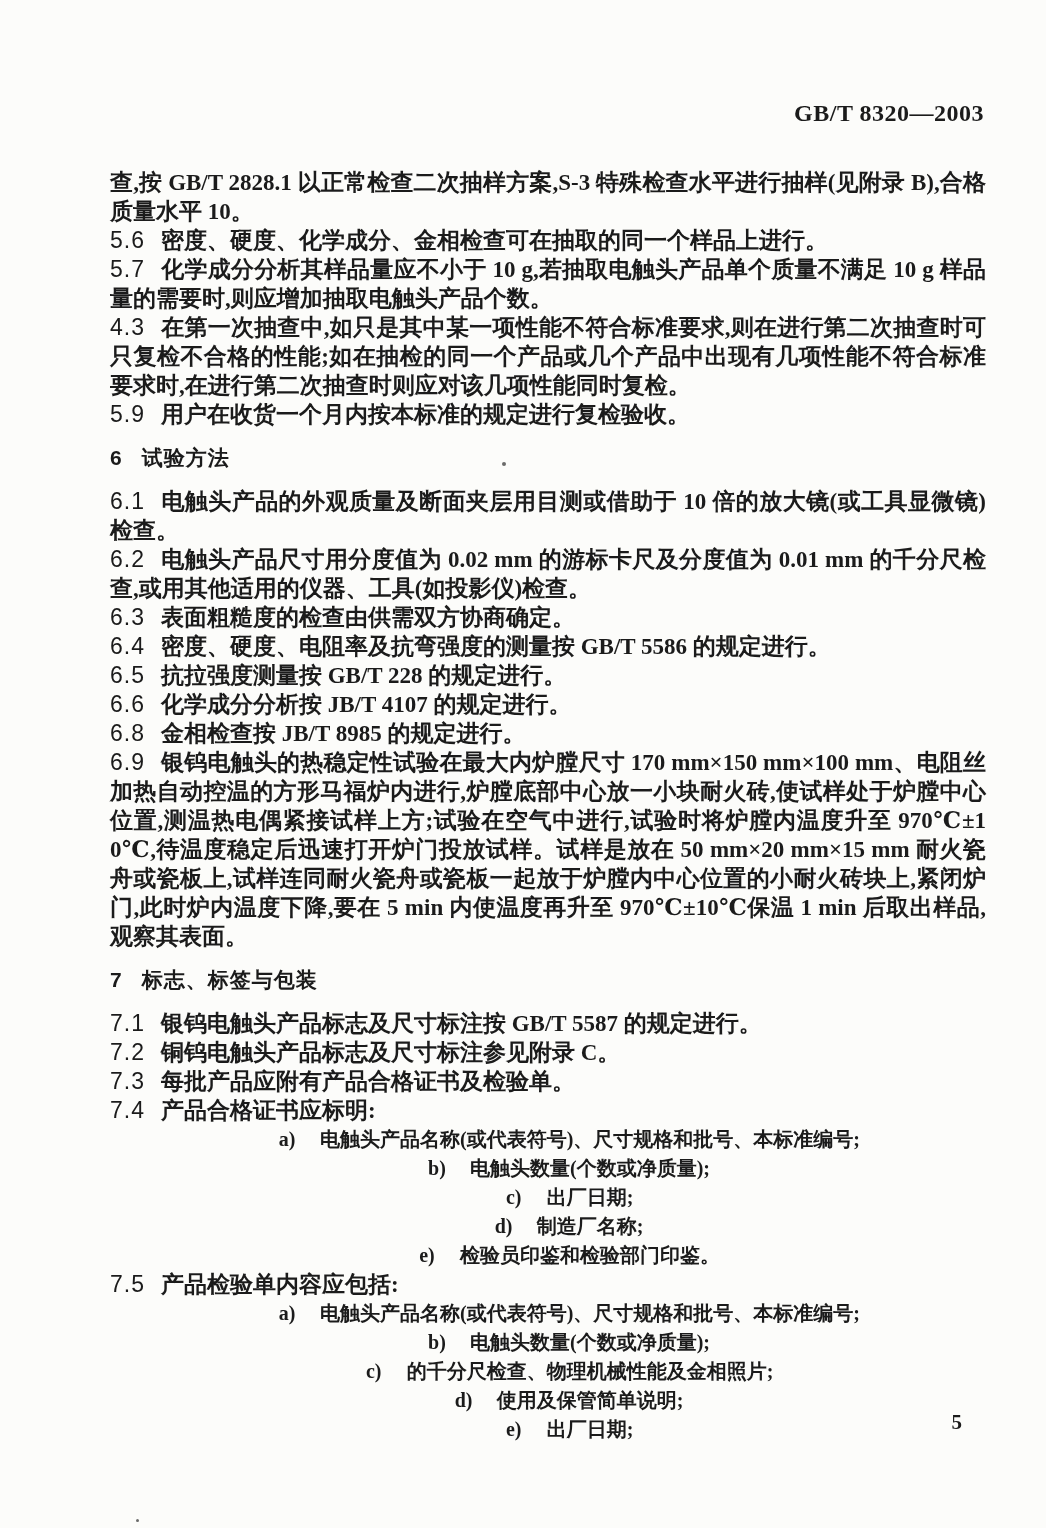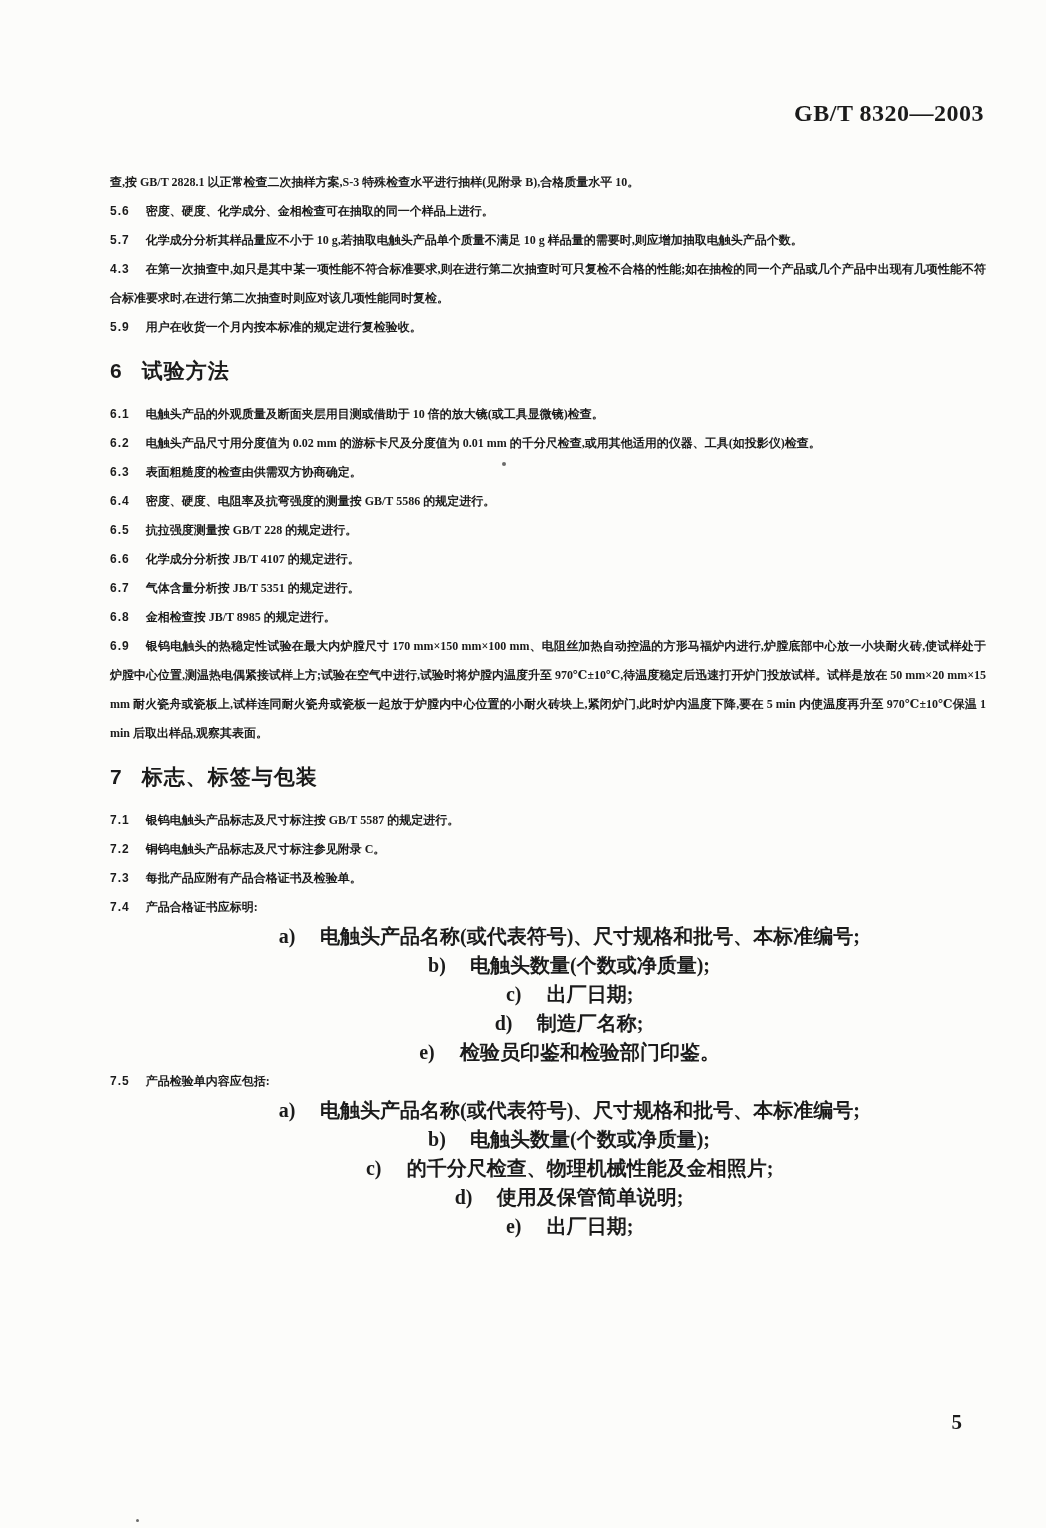--- a/index.html
+++ b/index.html
@@ -24,29 +24,29 @@
     font-family: "Liberation Serif", "DejaVu Serif", serif;
   }
   .body-col {
     position: absolute;
     left: 110px;
     top: 168px;
     width: 876px;
   }
   .para {
     margin: 0;
-    font-size: 12px;
+    font-size: 23px;
     line-height: 29px;
     text-align: justify;
     font-weight: 600;
     word-break: break-all;
   }
   .para .num {
     font-family: "Liberation Sans", "DejaVu Sans", sans-serif;
-    font-weight: bold;
+    font-weight: normal;
     margin-right: 16px;
     letter-spacing: 1px;
   }
   .section-heading {
     margin: 14px 0 15px 0;
     font-size: 21px;
     line-height: 29px;
     font-family: "Liberation Sans", "DejaVu Sans", sans-serif;
     font-weight: bold;
     letter-spacing: 1px;
@@ -99,21 +99,20 @@
     <p class="para"><span class="num">5.9</span><span>用户在收货一个月内按本标准的规定进行复检验收。</span></p>
 
     <h2 class="section-heading"><span class="num">6</span><span>试验方法</span></h2>
 
     <p class="para"><span class="num">6.1</span><span>电触头产品的外观质量及断面夹层用目测或借助于 10 倍的放大镜(或工具显微镜)检查。</span></p>
     <p class="para"><span class="num">6.2</span><span>电触头产品尺寸用分度值为 0.02 mm 的游标卡尺及分度值为 0.01 mm 的千分尺检查,或用其他适用的仪器、工具(如投影仪)检查。</span></p>
     <p class="para"><span class="num">6.3</span><span>表面粗糙度的检查由供需双方协商确定。</span></p>
     <p class="para"><span class="num">6.4</span><span>密度、硬度、电阻率及抗弯强度的测量按 GB/T 5586 的规定进行。</span></p>
     <p class="para"><span class="num">6.5</span><span>抗拉强度测量按 GB/T 228 的规定进行。</span></p>
     <p class="para"><span class="num">6.6</span><span>化学成分分析按 JB/T 4107 的规定进行。</span></p>
-    <p class="para"><span class="num">6.7</span><span>气体含量分析按 JB/T 5351 的规定进行。</span></p>
     <p class="para"><span class="num">6.8</span><span>金相检查按 JB/T 8985 的规定进行。</span></p>
     <p class="para"><span class="num">6.9</span><span>银钨电触头的热稳定性试验在最大内炉膛尺寸 170 mm×150 mm×100 mm、电阻丝加热自动控温的方形马福炉内进行,炉膛底部中心放一小块耐火砖,使试样处于炉膛中心位置,测温热电偶紧接试样上方;试验在空气中进行,试验时将炉膛内温度升至 970℃±10℃,待温度稳定后迅速打开炉门投放试样。试样是放在 50 mm×20 mm×15 mm 耐火瓷舟或瓷板上,试样连同耐火瓷舟或瓷板一起放于炉膛内中心位置的小耐火砖块上,紧闭炉门,此时炉内温度下降,要在 5 min 内使温度再升至 970℃±10℃保温 1 min 后取出样品,观察其表面。</span></p>
 
     <h2 class="section-heading"><span class="num">7</span><span>标志、标签与包装</span></h2>
 
     <p class="para"><span class="num">7.1</span><span>银钨电触头产品标志及尺寸标注按 GB/T 5587 的规定进行。</span></p>
     <p class="para"><span class="num">7.2</span><span>铜钨电触头产品标志及尺寸标注参见附录 C。</span></p>
     <p class="para"><span class="num">7.3</span><span>每批产品应附有产品合格证书及检验单。</span></p>
 
     <p class="para"><span class="num">7.4</span><span>产品合格证书应标明:</span></p>

